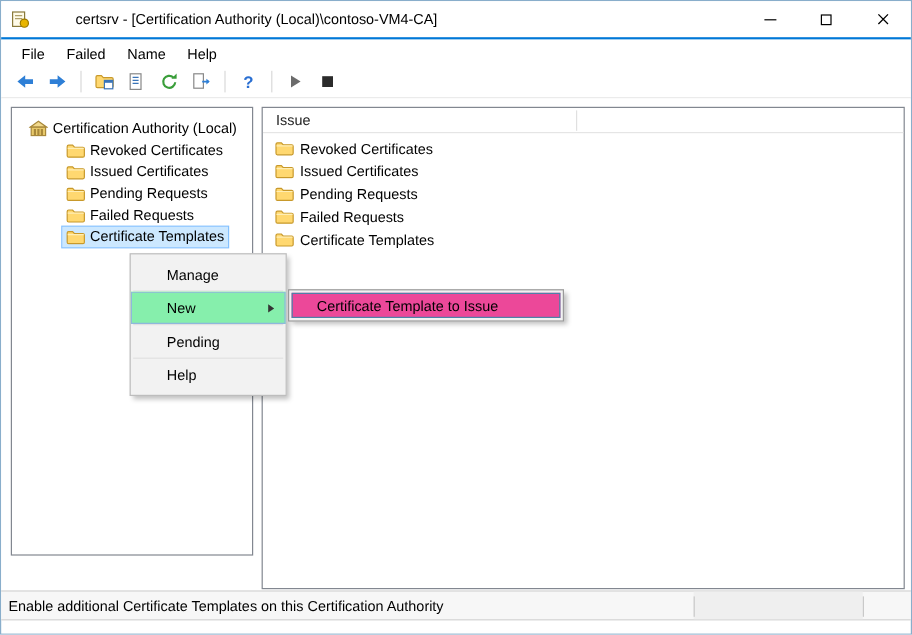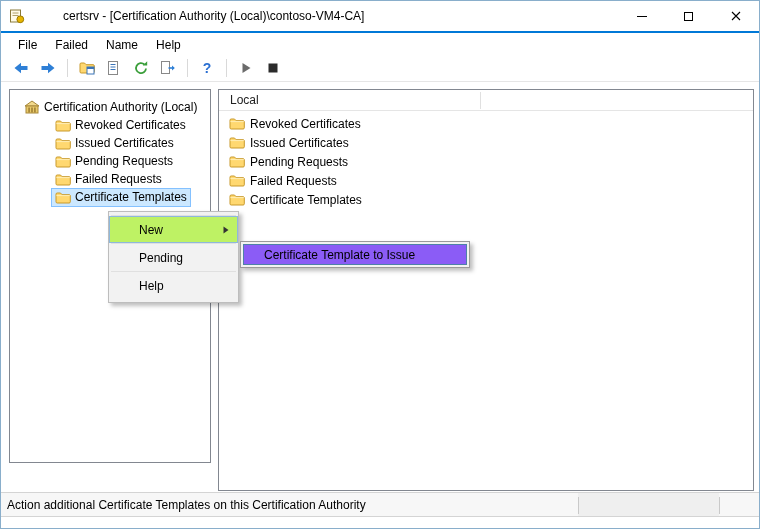--- a/index.html
+++ b/index.html
@@ -47,27 +47,27 @@
   .ind-child{ padding-left:42px; }
 
   .col-header { height:21px; border-bottom:1px solid #e5e5e5; display:flex; align-items:center; padding-left:11px; position:relative; color:#212121; }
   .col-sep { position:absolute; left:261px; top:2px; height:17px; width:1px; background:#e0e0e0; }
   .list-row { height:19px; display:flex; align-items:center; gap:5px; padding-left:10px; white-space:nowrap; }
   .list-rows { padding-top:3px; }
 
   
   .context-menu { position:absolute; left:107px; top:210px; width:131px; background:#f2f2f2; border:1px solid #bdbdbd; box-shadow:3px 3px 4px rgba(0,0,0,.25); padding:3px 0; z-index:5; }
   .cm-item { height:27px; display:flex; align-items:center; padding-left:30px; padding-right:8px; position:relative; }
-  .cm-item.hl { background:#bef264; box-shadow:inset 0 0 0 1px #8eb8dc; }
+  .cm-item.hl { background:#86efac; box-shadow:inset 0 0 0 1px #8eb8dc; }
   .cm-sep { height:1px; background:#e0e0e0; margin:0 2px; }
   .cm-arrow { position:absolute; right:9px; display:inline-flex; }
 
   
   .submenu { position:absolute; left:239px; top:240px; width:230px; height:27px; background:#f2f2f2; border:1px solid #9a9a9a; box-shadow:3px 3px 4px rgba(0,0,0,.25); z-index:6; }
-  .sm-item { position:absolute; inset:2px; background:#8b5cf6; border:1px solid #4e81a8; display:flex; align-items:center; padding-left:20px; }
+  .sm-item { position:absolute; inset:2px; background:#ec4899; border:1px solid #4e81a8; display:flex; align-items:center; padding-left:20px; }
 
   
   .statusbar { position:absolute; left:0; right:0; top:491px; height:25px; background:#f7f7f7; border-top:1px solid #d4d4d4; border-bottom:1px solid #d4d4d4; display:flex; align-items:center; }
   .status-text { padding-left:6px; }
   .status-sep { position:absolute; top:4px; width:1px; height:17px; background:#c9c9c9; }
   .status-panel { position:absolute; left:577px; top:0; width:141px; height:100%; background:#efefef; }
 
   .hidden-defs { position:absolute; width:0; height:0; overflow:hidden; }
 </style>
 </head>
@@ -284,21 +284,21 @@
                 <use href="#i-folder"></use>
               </svg>
             </span>
           <span>Certificate Templates</span>
         </span>
       </div>
     </div>
 
     <div class="pane list-pane">
       <div class="col-header">
-        <span>Local</span>
+        <span>Issue</span>
         <span class="col-sep"></span>
       </div>
       <div class="list-rows">
         <div class="list-row">
           <span class="ic">
               <svg width="16" height="13">
                 <use href="#i-folder"></use>
               </svg>
             </span>
           <span>Revoked Certificates</span>
@@ -333,20 +333,23 @@
                 <use href="#i-folder"></use>
               </svg>
             </span>
           <span>Certificate Templates</span>
         </div>
       </div>
     </div>
   </div>
 
   <div class="context-menu">
+    <div class="cm-item">
+      <span>Manage</span>
+    </div>
     <div class="cm-sep"></div>
     <div class="cm-item hl">
       <span>New</span>
       <span class="cm-arrow">
           <svg width="6" height="8">
             <use href="#i-subarrow"></use>
           </svg>
         </span>
     </div>
     <div class="cm-sep"></div>
@@ -357,19 +360,19 @@
     <div class="cm-item">
       <span>Help</span>
     </div>
   </div>
 
   <div class="submenu">
     <div class="sm-item">Certificate Template to Issue</div>
   </div>
 
   <div class="statusbar">
-    <span class="status-text">Action additional Certificate Templates on this Certification Authority</span>
+    <span class="status-text">Enable additional Certificate Templates on this Certification Authority</span>
     <span class="status-panel"></span>
     <span class="status-sep" style="left:577px"></span>
     <span class="status-sep" style="left:718px"></span>
   </div>
 
 </div>
 
 </body></html>

